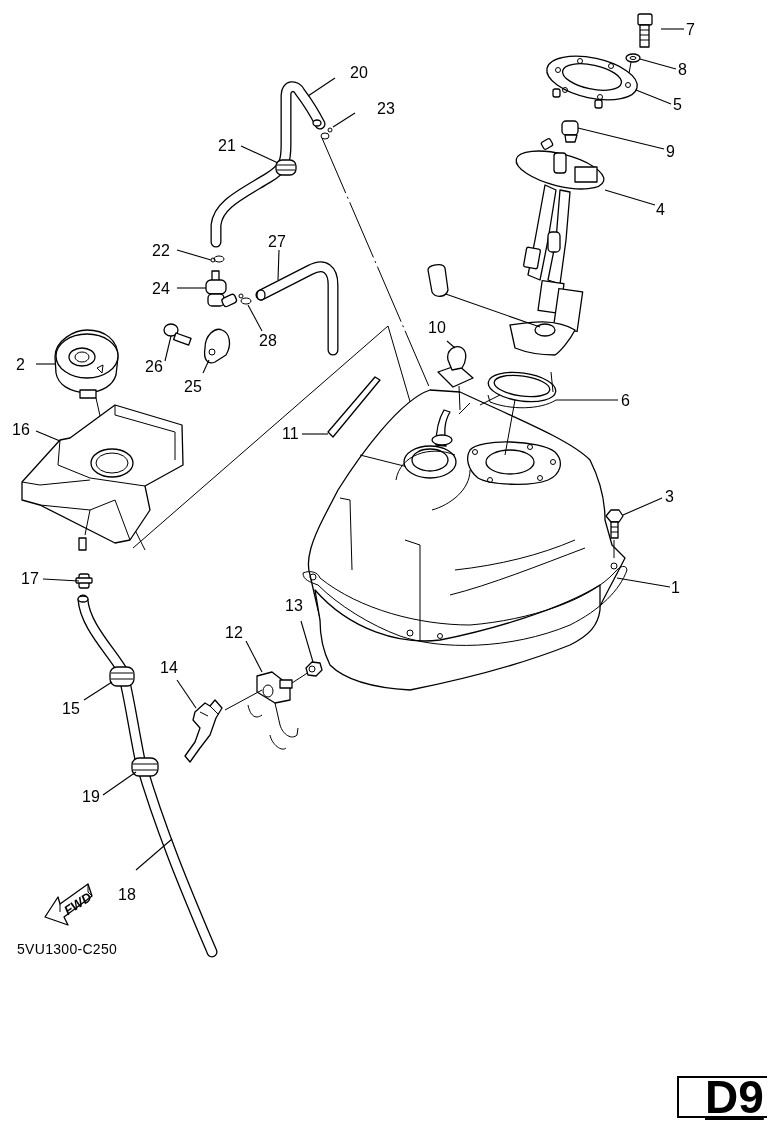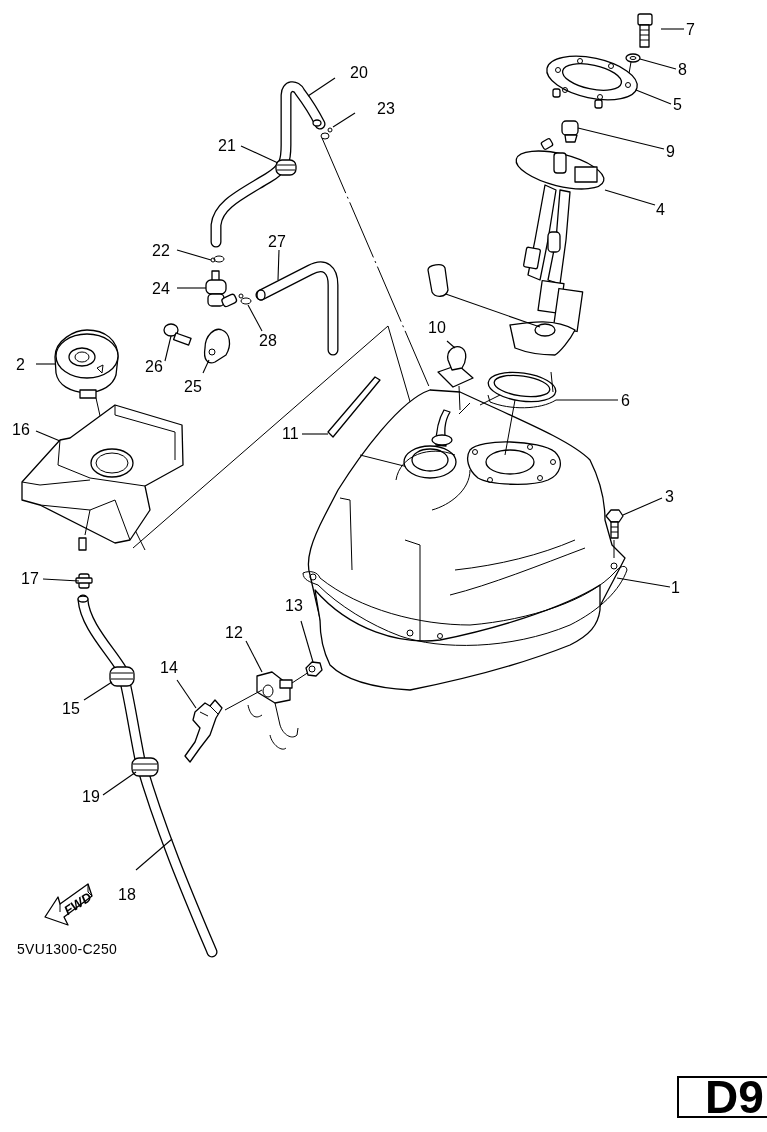--- a/index.html
+++ b/index.html
@@ -10,21 +10,21 @@
   #diagram .thin { fill:none; stroke:#000; stroke-width:1; }
   #diagram .ln { fill:none; stroke:#000; stroke-width:1.1; }
   #diagram .hose-o { fill:none; stroke:#000; stroke-width:11; stroke-linecap:round; stroke-linejoin:round; }
   #diagram .hose-i { fill:none; stroke:#fff; stroke-width:8.4; stroke-linecap:round; stroke-linejoin:round; }
   #diagram .callout-text { font-family:"Liberation Sans", sans-serif; font-size:16px; fill:#000; }
   #diagram .leader { stroke:#000; stroke-width:1.1; fill:none; }
   .catalog-code { position:absolute; left:17px; top:941px; font-size:14px; color:#000; letter-spacing:0.3px; }
   .page-box { position:absolute; left:677px; top:1076px; width:110px; height:42px; border:2px solid #000;
               border-right:none; box-sizing:border-box; background:#fff; }
   .page-code { position:absolute; left:705px; top:1071px; font-size:46px; font-weight:bold; color:#000;
-               font-family:"Liberation Sans", sans-serif; line-height:52px; }
+               font-family:"Liberation Sans", sans-serif; line-height:52px;text-decoration:underline; }
   .fwd-label { font-family:"Liberation Sans", sans-serif; font-weight:bold; font-style:italic; font-size:13px; }
 </style>
 </head>
 <body>
 
 <svg id="diagram" viewBox="0 0 767 1132" xmlns="http://www.w3.org/2000/svg">
 
   <g>
     <line class="thin" x1="322" y1="138" x2="440" y2="412" stroke-dasharray="60 4 2 4"></line>
     <polyline class="thin" points="133,548 388,326 425,453"></polyline>

